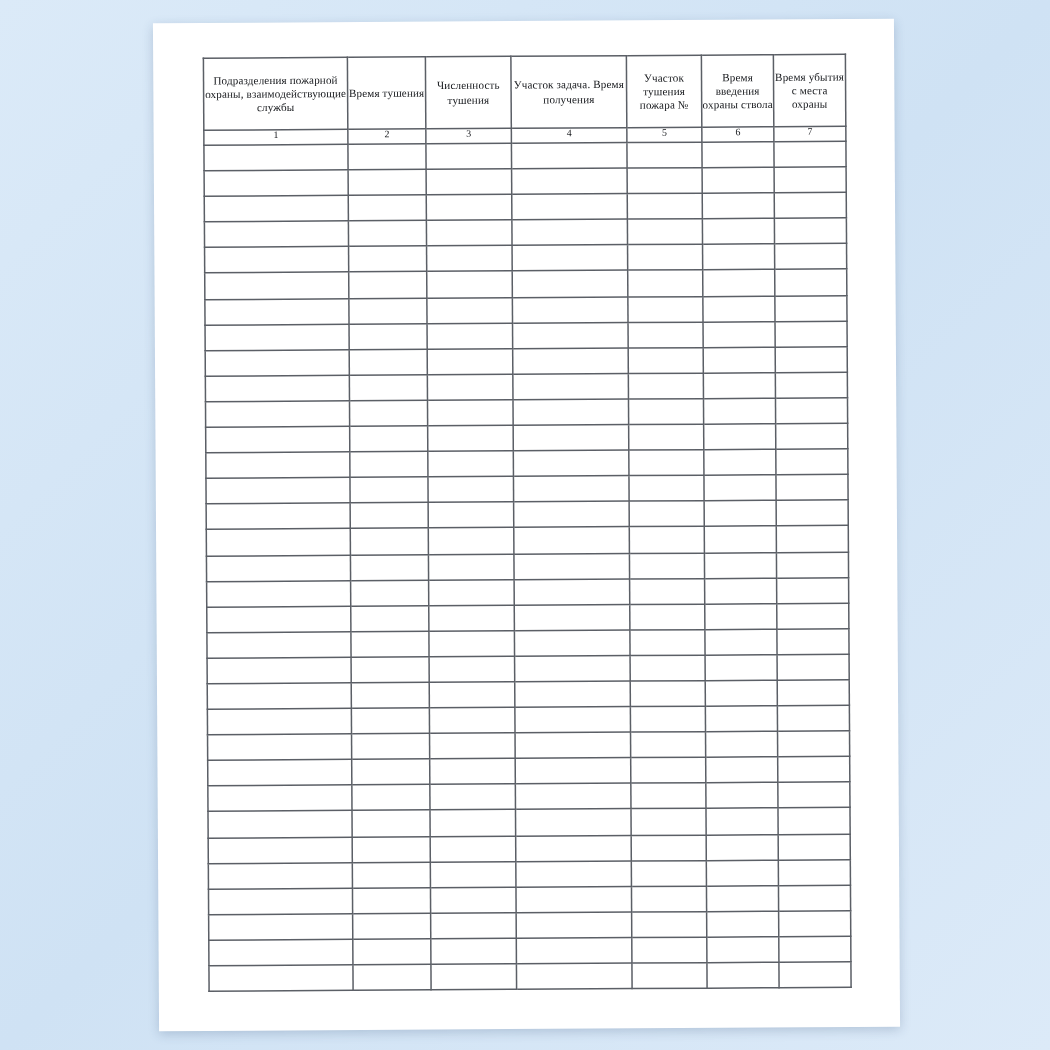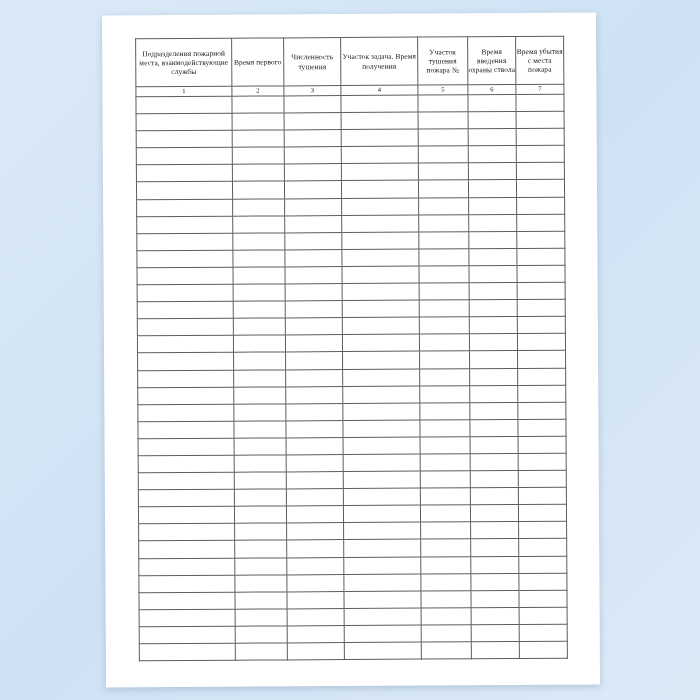--- a/index.html
+++ b/index.html
@@ -89,27 +89,27 @@
           <col class="c1">
             <col class="c2">
             <col class="c3">
             <col class="c4">
             <col class="c5">
             <col class="c6">
             <col class="c7">
         </colgroup>
         <thead>
           <tr>
-            <th class="hdr">Подразделения пожарной места, взаимодействующие службы</th>
-            <th class="hdr">Время первого</th>
+            <th class="hdr">Подразделения пожарной охраны, взаимодействующие службы</th>
+            <th class="hdr">Время тушения</th>
             <th class="hdr">Численность тушения</th>
             <th class="hdr">Участок задача. Время получения</th>
             <th class="hdr">Участок тушения пожара №</th>
             <th class="hdr">Время введения охраны ствола</th>
-            <th class="hdr">Время убытия с места пожара</th>
+            <th class="hdr">Время убытия с места охраны</th>
           </tr>
           <tr>
             <td class="num">1</td>
             <td class="num">2</td>
             <td class="num">3</td>
             <td class="num">4</td>
             <td class="num">5</td>
             <td class="num">6</td>
             <td class="num">7</td>
           </tr>

